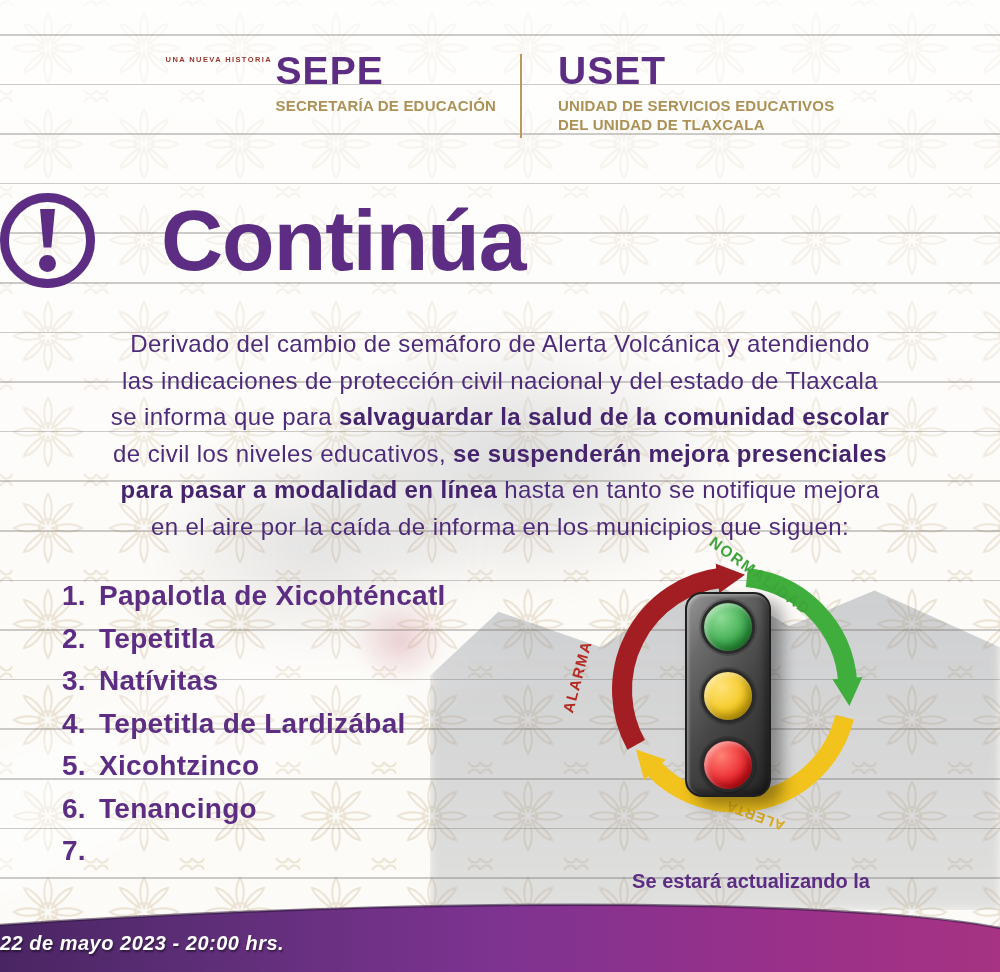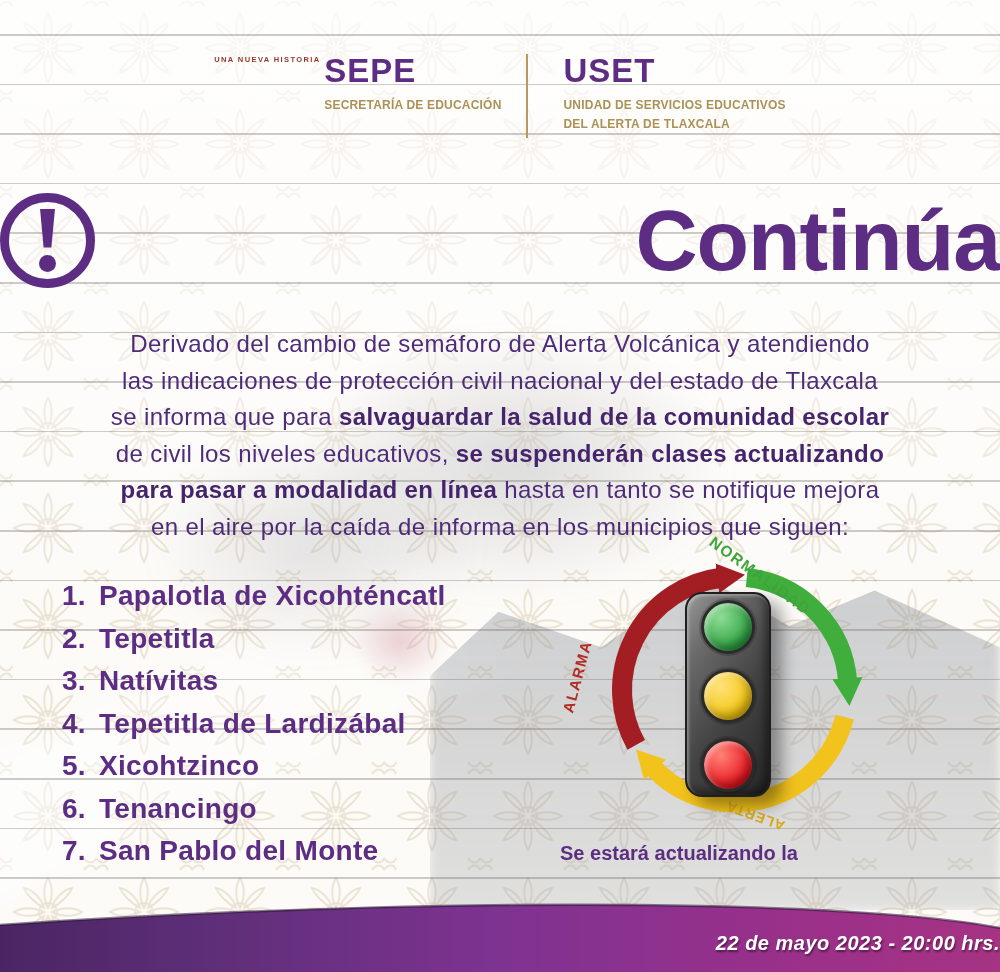--- a/index.html
+++ b/index.html
@@ -49,27 +49,27 @@
     transform:rotate(-24deg); filter:blur(9px);
   }
   
   .header {
     position:absolute; top:50px; left:0; right:0;
     display:flex; justify-content:center; align-items:flex-start;
   }
   .logo-block { display:flex; flex-direction:row; align-items:flex-start; width:96px; margin-top:2px; }
   .logo-motto { margin-top:3px; font-size:7.5px; font-weight:bold; letter-spacing:1.4px; color:#96372c; white-space:nowrap; }
   .org-block { margin-left:14px; }
-  .org-acronym { font-size:33px; font-weight:bold; letter-spacing:1px; color:#5c2d82; line-height:42px; }
-  .org-sub { margin-top:4px; font-size:12px; font-weight:bold; color:#ab9156; line-height:19px; letter-spacing:.2px; }
+  .org-acronym { font-size:39px; font-weight:bold; letter-spacing:1px; color:#5c2d82; line-height:42px; }
+  .org-sub { margin-top:4px; font-size:15px; font-weight:bold; color:#ab9156; line-height:19px; letter-spacing:.2px; }
   .org-divider { width:2px; height:84px; background:#b99a5e; margin:4px 22px 0 24px; }
   
   .title-row {
     position:absolute; top:188px; left:0; right:0; height:104px;
-    display:flex; justify-content:space-between; align-items:center; gap:44px;
+    display:flex; justify-content:flex-start; align-items:center; gap:66px;
   }
   .alert-icon {
     width:95px; height:95px; border:9px solid #5c2d82; border-radius:50%;
     display:flex; flex-direction:column; align-items:center; justify-content:center; flex:0 0 auto;
   }
   .alert-bar { width:15px; height:39px; background:#5c2d82; clip-path:polygon(0 0,100% 0,76% 100%,24% 100%); }
   .alert-dot { width:17px; height:17px; border-radius:50%; background:#5c2d82; margin-top:7px; }
   .page-title { font-size:86px; font-weight:bold; color:#5c2d82; letter-spacing:-1px; }
   
   .announcement { position:absolute; top:326px; left:0; right:0; text-align:center; color:#4e2b7a; font-size:24px; }
@@ -96,28 +96,28 @@
   }
   .lamp {
     width:54px; height:54px; border-radius:50%; border:3px solid #2a2a2a;
     box-shadow:inset 3px 3px 5px rgba(255,255,255,.45), inset -4px -5px 8px rgba(0,0,0,.35), 0 0 0 2px rgba(0,0,0,.18);
   }
   .lamp-green  { background:radial-gradient(circle at 35% 30%, #8fdc96, #2ea341 70%, #1f8a33); }
   .lamp-yellow { background:radial-gradient(circle at 35% 30%, #ffe27a, #f2c40e 70%, #d8a90a); }
   .lamp-red    { background:radial-gradient(circle at 35% 30%, #ff8276, #e8151f 70%, #c50f19); }
   
   .update-note {
-    position:absolute; left:560px; top:840px; width:310px; text-align:left;
+    position:absolute; left:560px; top:868px; width:310px; text-align:right;
     color:#5c2d82; font-size:20px; font-weight:bold; line-height:26px;
   }
   
   .footer { position:absolute; left:0; bottom:0; width:1000px; height:72px; }
   .footer svg { position:absolute; left:0; top:0; }
   .footer-datetime {
-    position:absolute; left:0; right:0; bottom:17px; text-align:right;
+    position:absolute; left:0; right:0; bottom:17px; text-align:left;
     color:#ffffff; font-size:20px; font-weight:bold; font-style:italic; letter-spacing:.5px;
     text-shadow:1px 2px 2px rgba(0,0,0,.45);
   }
 </style>
 </head>
 <body>
 
 <div class="poster">
 
   <svg class="bg-pattern" xmlns="http://www.w3.org/2000/svg">
@@ -181,38 +181,38 @@
         <div>SECRETARÍA DE EDUCACIÓN</div>
       </div>
     </div>
 
     <div class="org-divider"></div>
 
     <div class="org-block">
       <div class="org-acronym">USET</div>
       <div class="org-sub">
         <div>UNIDAD DE SERVICIOS EDUCATIVOS</div>
-        <div>DEL ALERTA DE TLAXCALA</div>
+        <div>DEL UNIDAD DE TLAXCALA</div>
       </div>
     </div>
   </div>
 
   <div class="title-row">
     <div class="alert-icon">
       <div class="alert-bar"></div>
       <div class="alert-dot"></div>
     </div>
     <div class="page-title">Continúa</div>
   </div>
 
   <div class="announcement">
     <div class="pline"><span>Derivado del cambio de semáforo de Alerta Volcánica y atendiendo</span><span class="b"></span><span></span></div>
     <div class="pline"><span>las indicaciones de protección civil nacional y del estado de Tlaxcala</span><span class="b"></span><span></span></div>
     <div class="pline"><span>se informa que para </span><span class="b">salvaguardar la salud de la comunidad escolar</span><span></span></div>
-    <div class="pline"><span>de civil los niveles educativos, </span><span class="b">se suspenderán clases actualizando</span><span></span></div>
+    <div class="pline"><span>de civil los niveles educativos, </span><span class="b">se suspenderán mejora presenciales</span><span></span></div>
     <div class="pline"><span class="b">para pasar a modalidad en línea</span><span> hasta en tanto se notifique mejora</span></div>
     <div class="pline"><span>en el aire por la caída de informa en los municipios que siguen:</span></div>
   </div>
 
   <div class="muni-list">
     <div class="muni">
         <span>1.</span>
         <span>Papalotla de Xicohténcatl</span>
       </div>
     <div class="muni">
@@ -230,21 +230,20 @@
     <div class="muni">
         <span>5.</span>
         <span>Xicohtzinco</span>
       </div>
     <div class="muni">
         <span>6.</span>
         <span>Tenancingo</span>
       </div>
     <div class="muni">
         <span>7.</span>
-        <span>San Pablo del Monte</span>
       </div>
   </div>
 
   <div class="semaphore">
     <svg class="arcs" width="330" height="300" viewBox="0 0 330 300">
       <defs>
         <marker id="ah-red" markerUnits="userSpaceOnUse" markerWidth="32" markerHeight="34" refX="4" refY="17" orient="auto">
           <path d="M0,2 L28,17 L0,32 Z" fill="#a31e22"></path>
         </marker>
         <marker id="ah-green" markerUnits="userSpaceOnUse" markerWidth="32" markerHeight="34" refX="4" refY="17" orient="auto">

